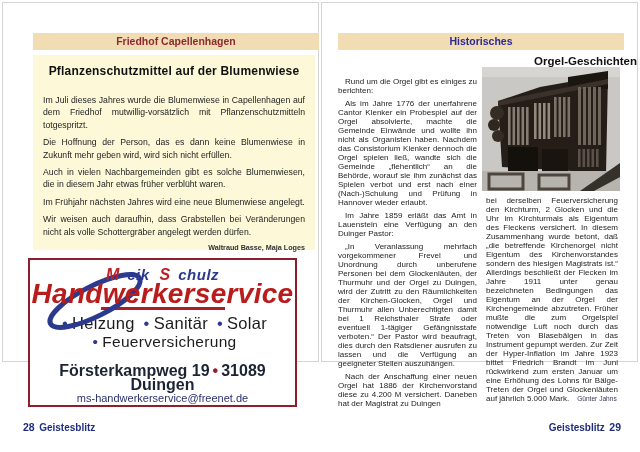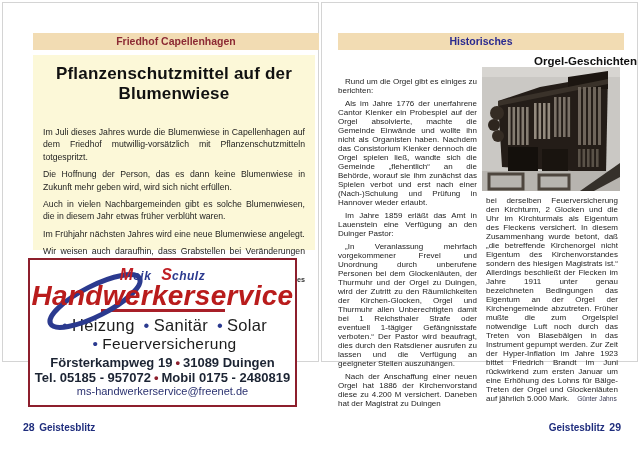--- a/index.html
+++ b/index.html
@@ -23,50 +23,50 @@
   }
   #page-left  .header-bar { left:30px; color:#8c2a33; }
   #page-right .header-bar { left:16px; color:#2a2a8f; }
 
   
   .article-box {
     position:absolute; left:30px; top:52px; width:282px; height:195px;
     background:#fcf8d8; padding:9px 10px 6px 10px;
   }
   .article-title {
-    text-align:center; font-size:17px; font-weight:bold; color:#111;
-    margin-bottom:22px; letter-spacing:0.2px;
+    text-align:center; font-size:12px; font-weight:bold; color:#111;
+    margin-bottom:16px; letter-spacing:0.2px;
   }
   .article-box p {
     font-size:8.7px; line-height:12.4px; text-align:justify;
     margin-bottom:5px; color:#1d1d1d;
   }
   .article-sig {
     text-align:right; font-size:7.2px; font-weight:bold; color:#333; margin-top:1px;
   }
 
   
   .ad-box {
     position:absolute; left:25px; top:255px; width:269px; height:149px;
     border:2px solid #8d1f2d; background:#fff; text-align:center; overflow:hidden;
   }
   .swoosh { position:absolute; left:6px; top:4px; }
   .ms-line { margin-top:7px; font-style:italic; font-weight:bold; line-height:15px; position:relative; }
   .ms-initial { font-size:16px; color:#c01f25; }
-  .ms-rest    { font-size:12px; color:#2b3a8f; letter-spacing:0.5px; }
+  .ms-rest    { font-size:15px; color:#2b3a8f; letter-spacing:0.5px;padding-left:8px; }
   .ms-gap     { display:inline-block; width:10px; }
   .ad-company {
     font-size:28px; font-weight:bold; font-style:italic; color:#b91c1c;
     line-height:24px; letter-spacing:0.3px; position:relative;
   }
   .ad-underline { width:124px; height:3px; background:#a81f28; margin:1px auto 4px auto; }
   .srv-row1 { font-size:16.5px; color:#1d1d1d; line-height:19px; letter-spacing:0.3px; }
   .srv-row2 { font-size:15.5px; color:#1d1d1d; line-height:18px; letter-spacing:0.3px; }
   .srv-bullet { color:#2b3a8f; padding:0 4px; }
-  .ad-addr  { font-size:13px; font-weight:bold; color:#1c2433; line-height:14px; margin-top:3px; }
+  .ad-addr  { font-size:16px; font-weight:bold; color:#1c2433; line-height:14px; margin-top:13px; }
   .ad-phone { font-size:13px;   font-weight:bold; color:#1c2433; line-height:15px; }
   .ad-sep   { color:#8d1f2d; padding:0 3px; }
   .ad-email { font-size:11px; color:#2b3270; line-height:13px; }
 
   
   .footer { position:absolute; top:414px; color:#1f2d7d; font-weight:bold; }
   #page-left  .footer { left:20px; }
   #page-right .footer { right:16px; }
   .footer .pagenum { font-size:10.5px; }
   .footer .mag     { font-size:10px;  }
@@ -118,23 +118,20 @@
     <div class="srv-row1">
       <span class="srv-bullet">•</span><span>Heizung</span>
       <span class="srv-bullet">•</span><span>Sanitär</span>
       <span class="srv-bullet">•</span><span>Solar</span>
     </div>
     <div class="srv-row2">
       <span class="srv-bullet">•</span><span>Feuerversicherung</span>
     </div>
     <div class="ad-addr">
       <span>Försterkampweg 19</span><span class="ad-sep">•</span><span>31089 Duingen</span>
-    </div>
-    <div class="ad-phone">
-      <span>Tel. 05185 - 957072</span><span class="ad-sep">•</span><span>Mobil 0175 - 2480819</span>
     </div>
     <div class="ad-email">ms-handwerkerservice@freenet.de</div>
   </div>
 
   <div class="footer">
     <span class="pagenum">28</span>
     <span class="mag">Geistesblitz</span>
   </div>
 </div>
 

